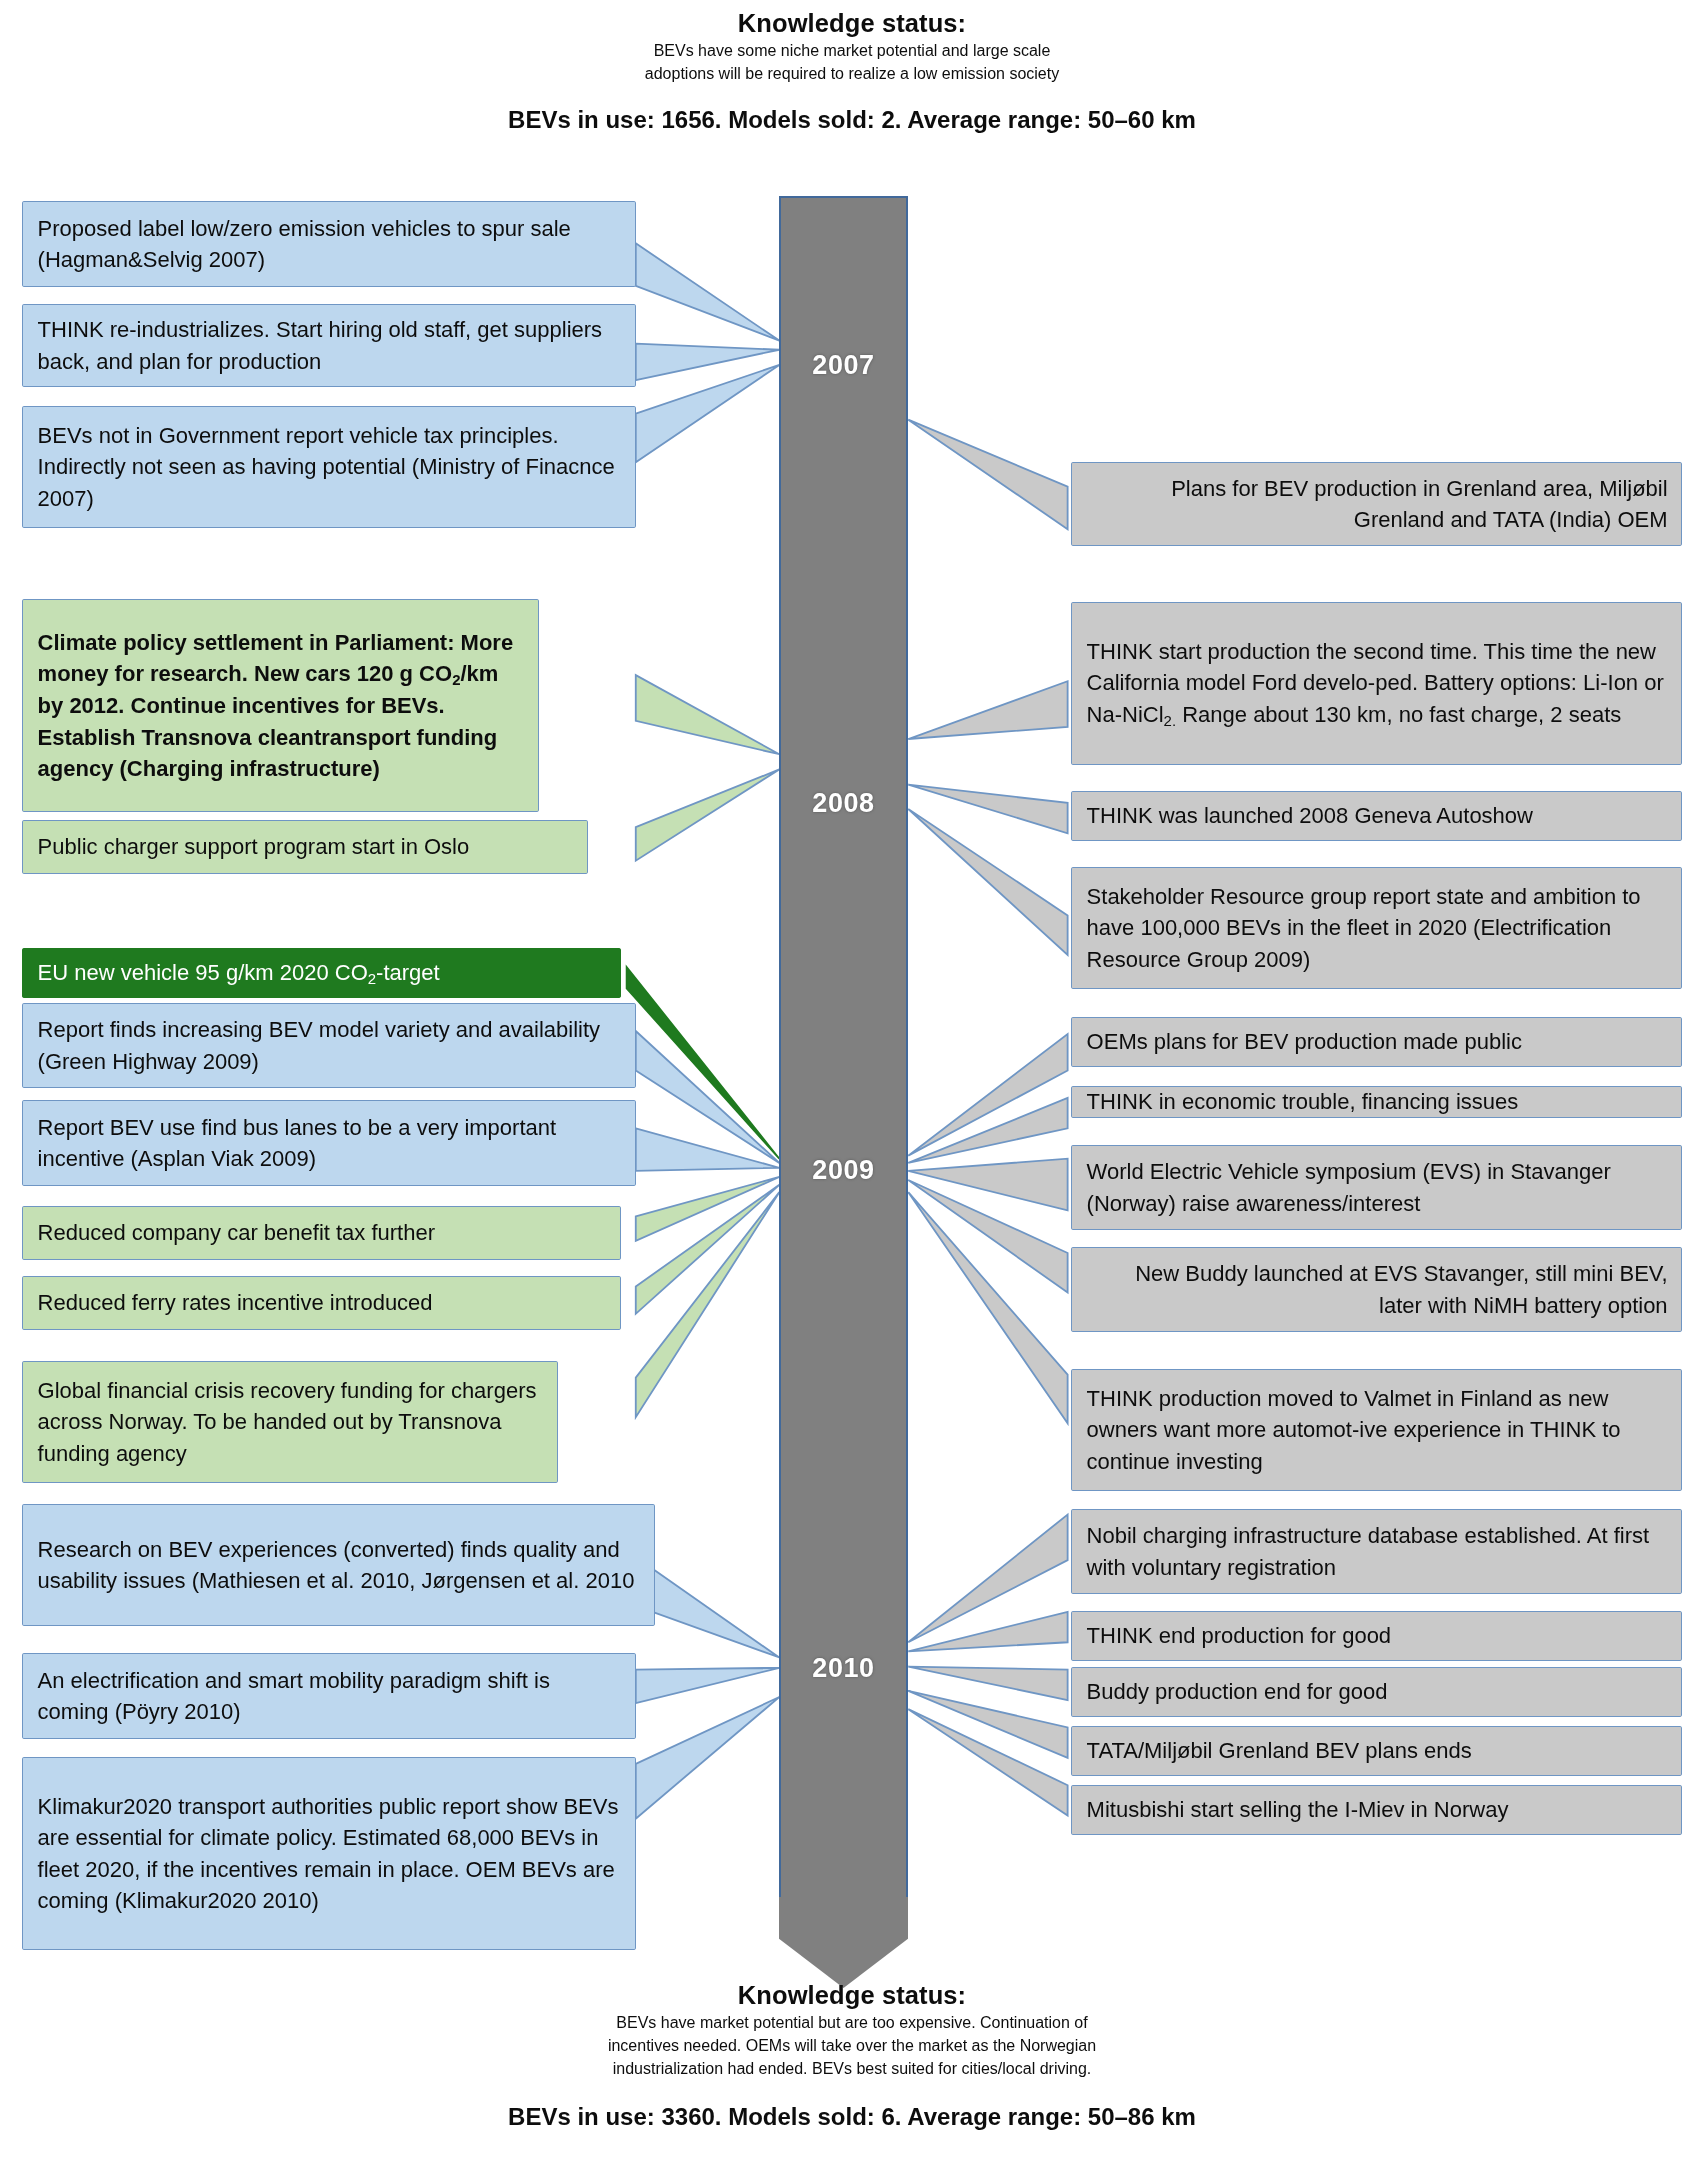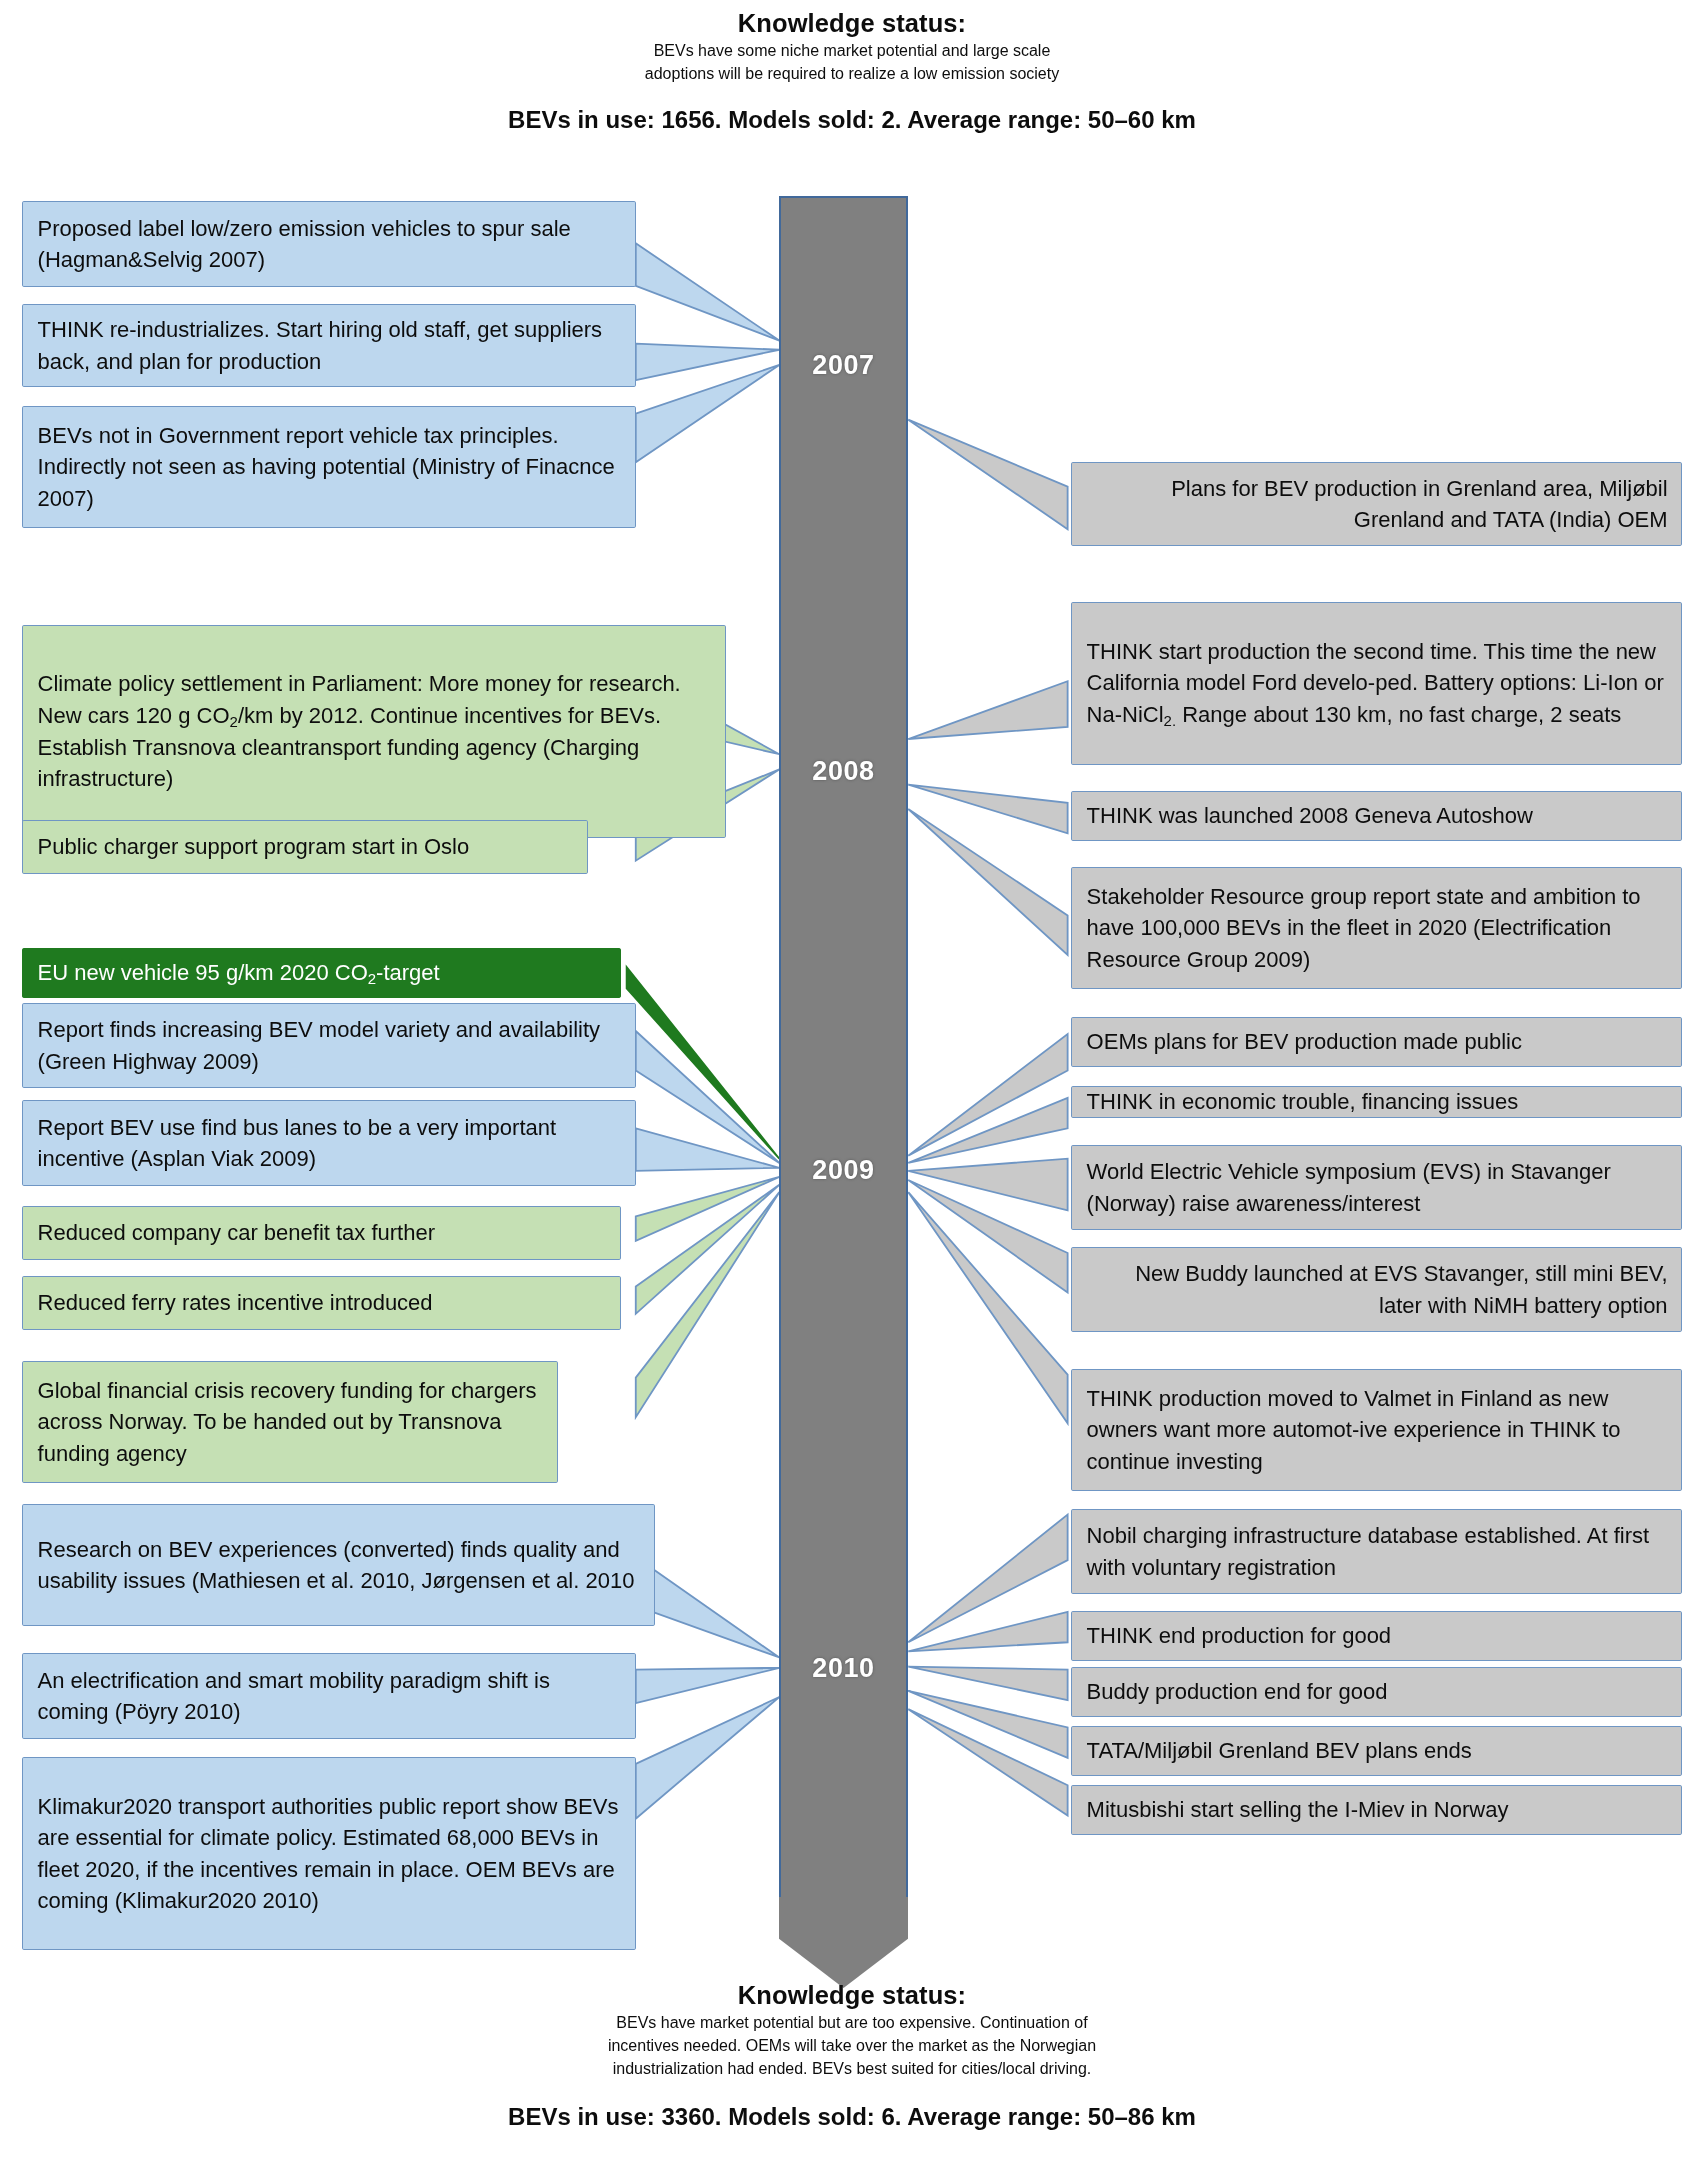--- a/index.html
+++ b/index.html
@@ -132,35 +132,35 @@
     <polygon points="1493,2810 1755,2935 1755,2985" fill="#c9c9c9" stroke="#6f96c4"></polygon>
   </g>
 </svg>
 
 <div id="timeline">
   <div class="shaft"></div>
   <div class="tip-outline"></div>
   <div class="tip"></div>
 </div>
 <div class="year-label" style="left:779px; top:350px;">2007</div>
-<div class="year-label" style="left:779px; top:756px;">2008</div>
+<div class="year-label" style="left:779px; top:788px;">2008</div>
 <div class="year-label" style="left:779px; top:1155px;">2009</div>
 <div class="year-label" style="left:779px; top:1653px;">2010</div>
 
 <div class="box blue" style="left:22px;  top:201px;  width:614px; height:86px;">
     <span class="txt">Proposed label low/zero emission vehicles to spur sale (Hagman&amp;Selvig 2007)</span>
   </div>
 <div class="box blue" style="left:22px;  top:304px;  width:614px; height:83px;">
     <span class="txt">THINK re-industrializes. Start hiring old staff, get suppliers back, and plan for production</span>
   </div>
 <div class="box blue" style="left:22px;  top:406px;  width:614px; height:122px;">
     <span class="txt">BEVs not in Government report vehicle tax principles. Indirectly not seen as having potential  (Ministry of Finacnce 2007)</span>
   </div>
 
-<div class="box green" style="left:22px;  top:625px;  width:704px; height:213px;">
+<div class="box green" style="left:22px;  top:599px;  width:517px; height:213px;font-weight:bold;">
     <span class="txt">Climate policy settlement in Parliament: More money for research. New cars 120 g CO<sub>2</sub>/km by 2012. Continue incentives for BEVs. Establish Transnova cleantransport funding agency (Charging infrastructure)</span>
   </div>
 <div class="box green" style="left:22px;  top:820px; width:566px;  height:54px;">
     <span class="txt">Public charger support program start in Oslo</span>
   </div>
 
 <div class="box darkgreen" style="left:22px; top:948px; width:599px; height:50px;">
     <span class="txt">EU new vehicle 95 g/km 2020 CO<sub>2</sub>-target</span>
   </div>
 <div class="box blue" style="left:22px;  top:1003px; width:614px; height:85px;">

